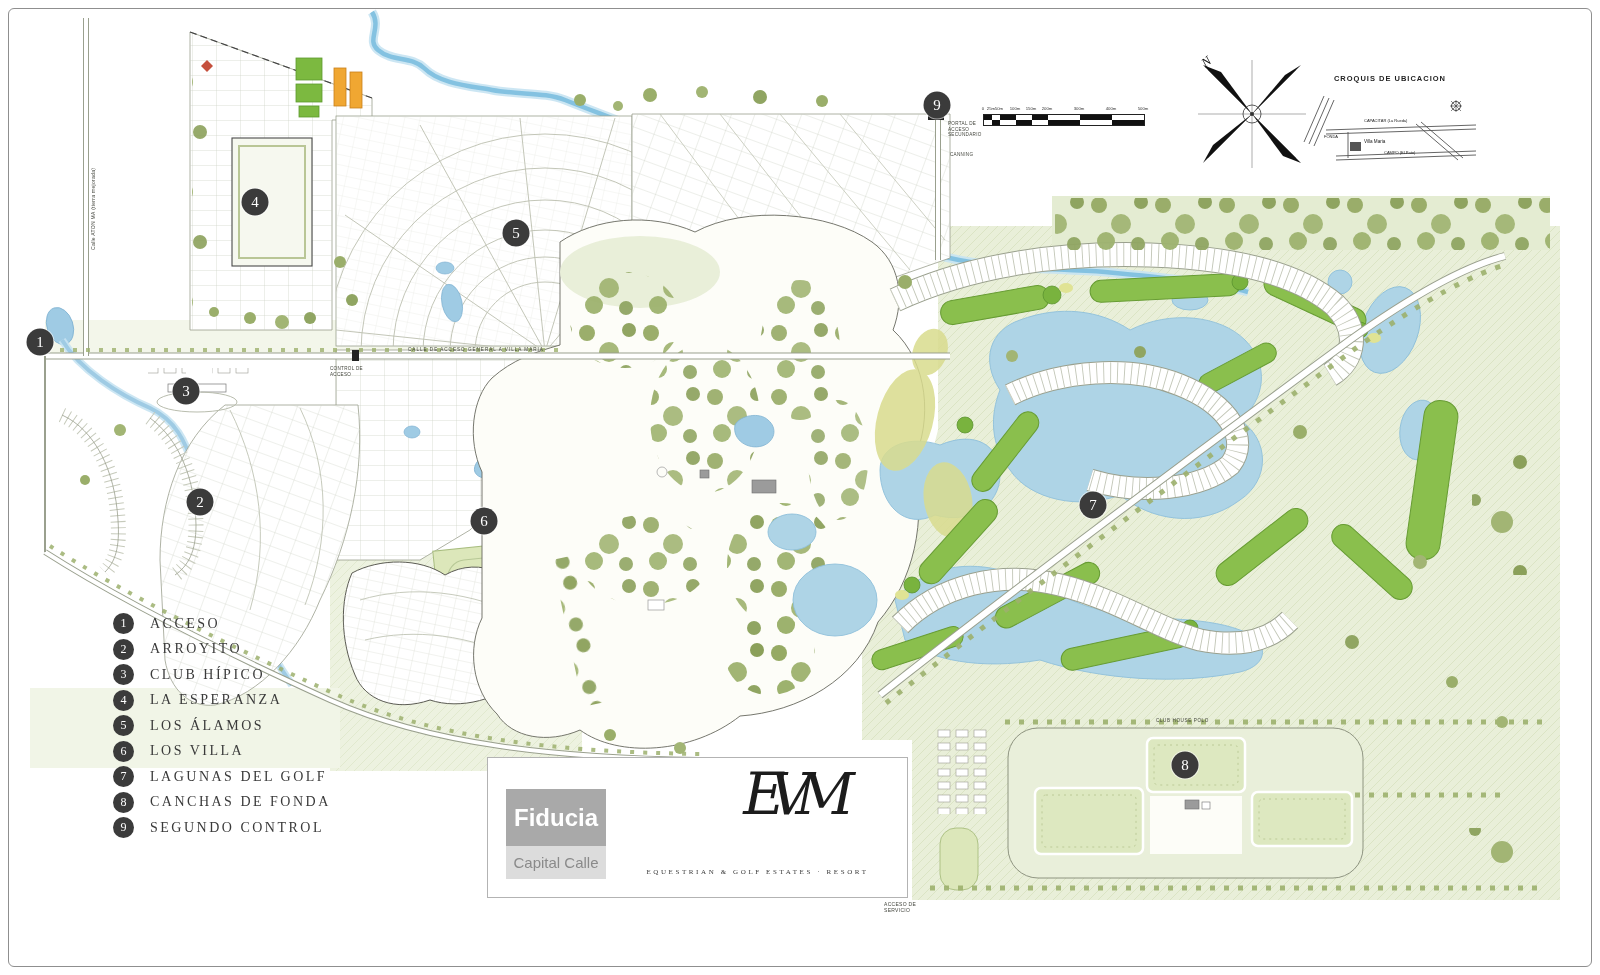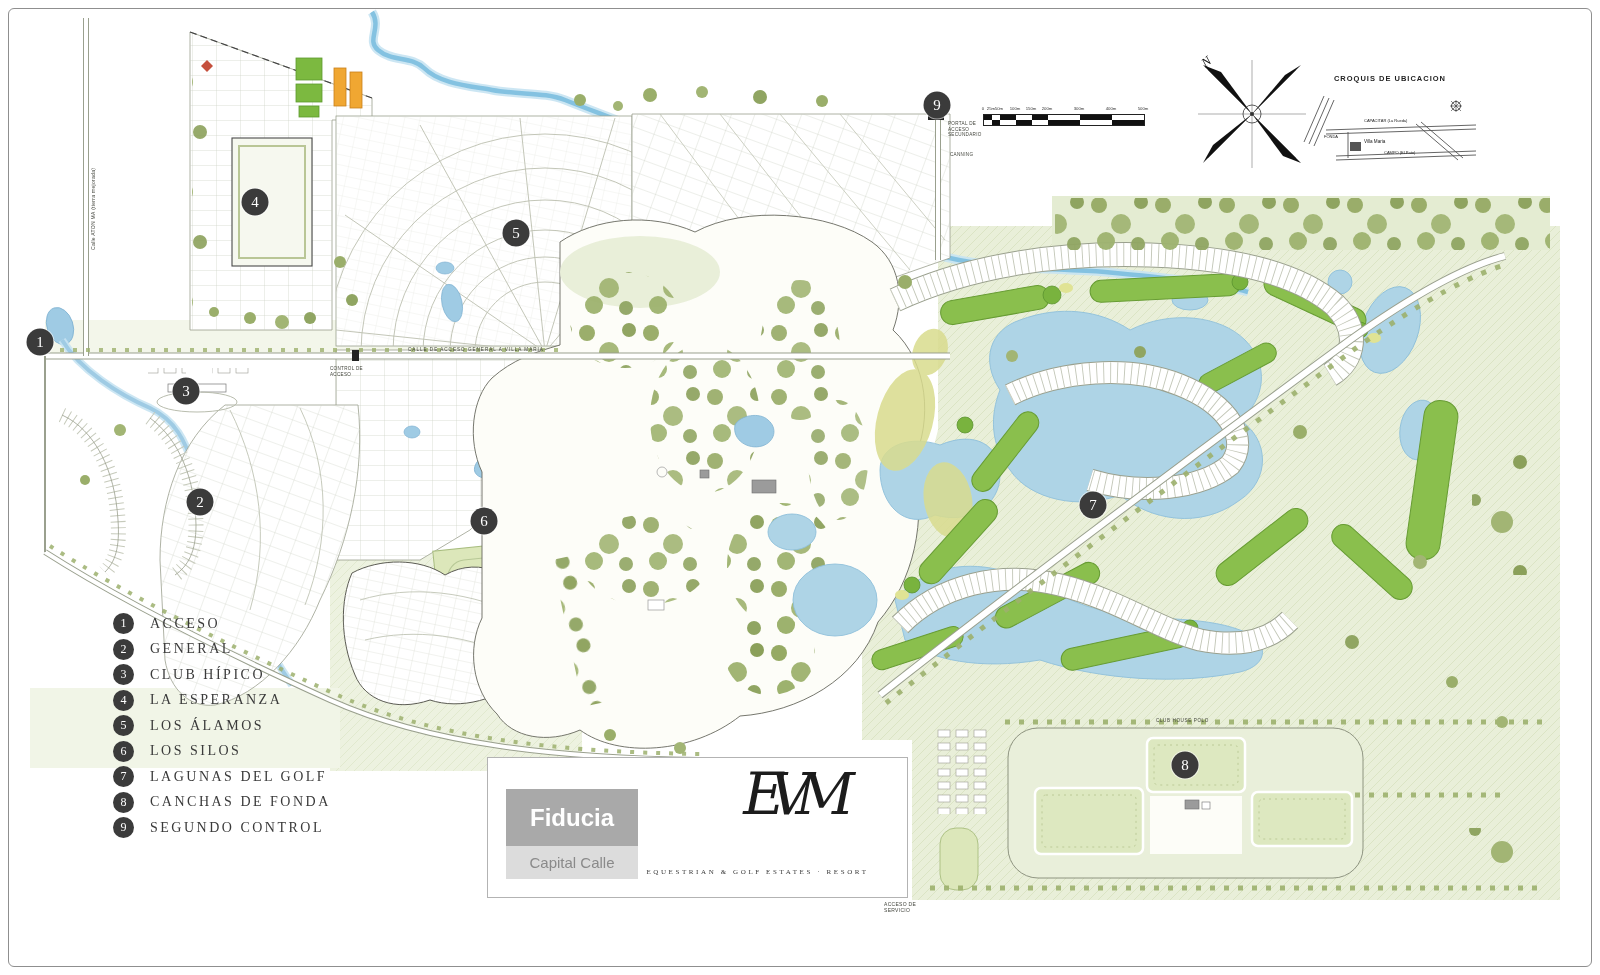--- a/index.html
+++ b/index.html
@@ -23,21 +23,21 @@
   .llab{margin-left:16px;font:14px "Liberation Serif",serif;letter-spacing:2.5px;color:#3a3a3a;}
 
   
   .ann{position:absolute;color:#44463e;z-index:15;line-height:1.25;}
   .t45{font-size:4.6px;letter-spacing:.3px;}
   .t5{font-size:5px;letter-spacing:.3px;}
 
   
   .tblock{position:absolute;left:487px;top:757px;width:419px;height:139px;background:#fff;
           border:1px solid #b3b3b3;z-index:25;}
-  .fiducia{position:absolute;left:18px;top:31px;width:132px;height:90px;}
+  .fiducia{position:absolute;left:18px;top:31px;width:100px;height:90px;}
   .fid-top{height:57px;background:#a9a9a9;display:flex;align-items:center;justify-content:center;
            color:#fff;font:bold 24px "Liberation Sans",sans-serif;}
   .fid-bot{height:33px;background:#dcdcdc;display:flex;align-items:center;justify-content:center;
            color:#8a8a8a;font:15px "Liberation Sans",sans-serif;}
   .monogram{position:absolute;left:188px;top:2px;width:230px;text-align:center;
             font:italic 58px "DejaVu Serif",serif;color:#1c1c1c;letter-spacing:-16px;}
   .tb-title{position:absolute;left:120px;top:80px;width:299px;text-align:center;
             font:19px "Liberation Serif",serif;letter-spacing:5px;color:#1c1c1c;}
   .tb-sub{position:absolute;left:130px;top:110px;width:279px;text-align:center;
           font:7px "Liberation Serif",serif;letter-spacing:2.6px;color:#3a3a3a;}
@@ -413,37 +413,37 @@
   <div class="ann t5" style="left:90px;top:250px;transform:rotate(-90deg);transform-origin:left top;white-space:nowrap">Calle ATON MA  (tierra mejorada)</div>
   <div class="ann t45" style="left:1156px;top:718px;letter-spacing:.6px">CLUB HOUSE POLO</div>
 
   <div class="legend">
     <div class="lrow">
         <span class="lnum">1</span>
         <span class="llab">ACCESO</span>
       </div>
     <div class="lrow">
         <span class="lnum">2</span>
-        <span class="llab">GENERAL</span>
+        <span class="llab">ARROYITO</span>
       </div>
     <div class="lrow">
         <span class="lnum">3</span>
         <span class="llab">CLUB HÍPICO</span>
       </div>
     <div class="lrow">
         <span class="lnum">4</span>
         <span class="llab">LA ESPERANZA</span>
       </div>
     <div class="lrow">
         <span class="lnum">5</span>
         <span class="llab">LOS ÁLAMOS</span>
       </div>
     <div class="lrow">
         <span class="lnum">6</span>
-        <span class="llab">LOS SILOS</span>
+        <span class="llab">LOS VILLA</span>
       </div>
     <div class="lrow">
         <span class="lnum">7</span>
         <span class="llab">LAGUNAS DEL GOLF</span>
       </div>
     <div class="lrow">
         <span class="lnum">8</span>
         <span class="llab">CANCHAS DE FONDA</span>
       </div>
     <div class="lrow">

